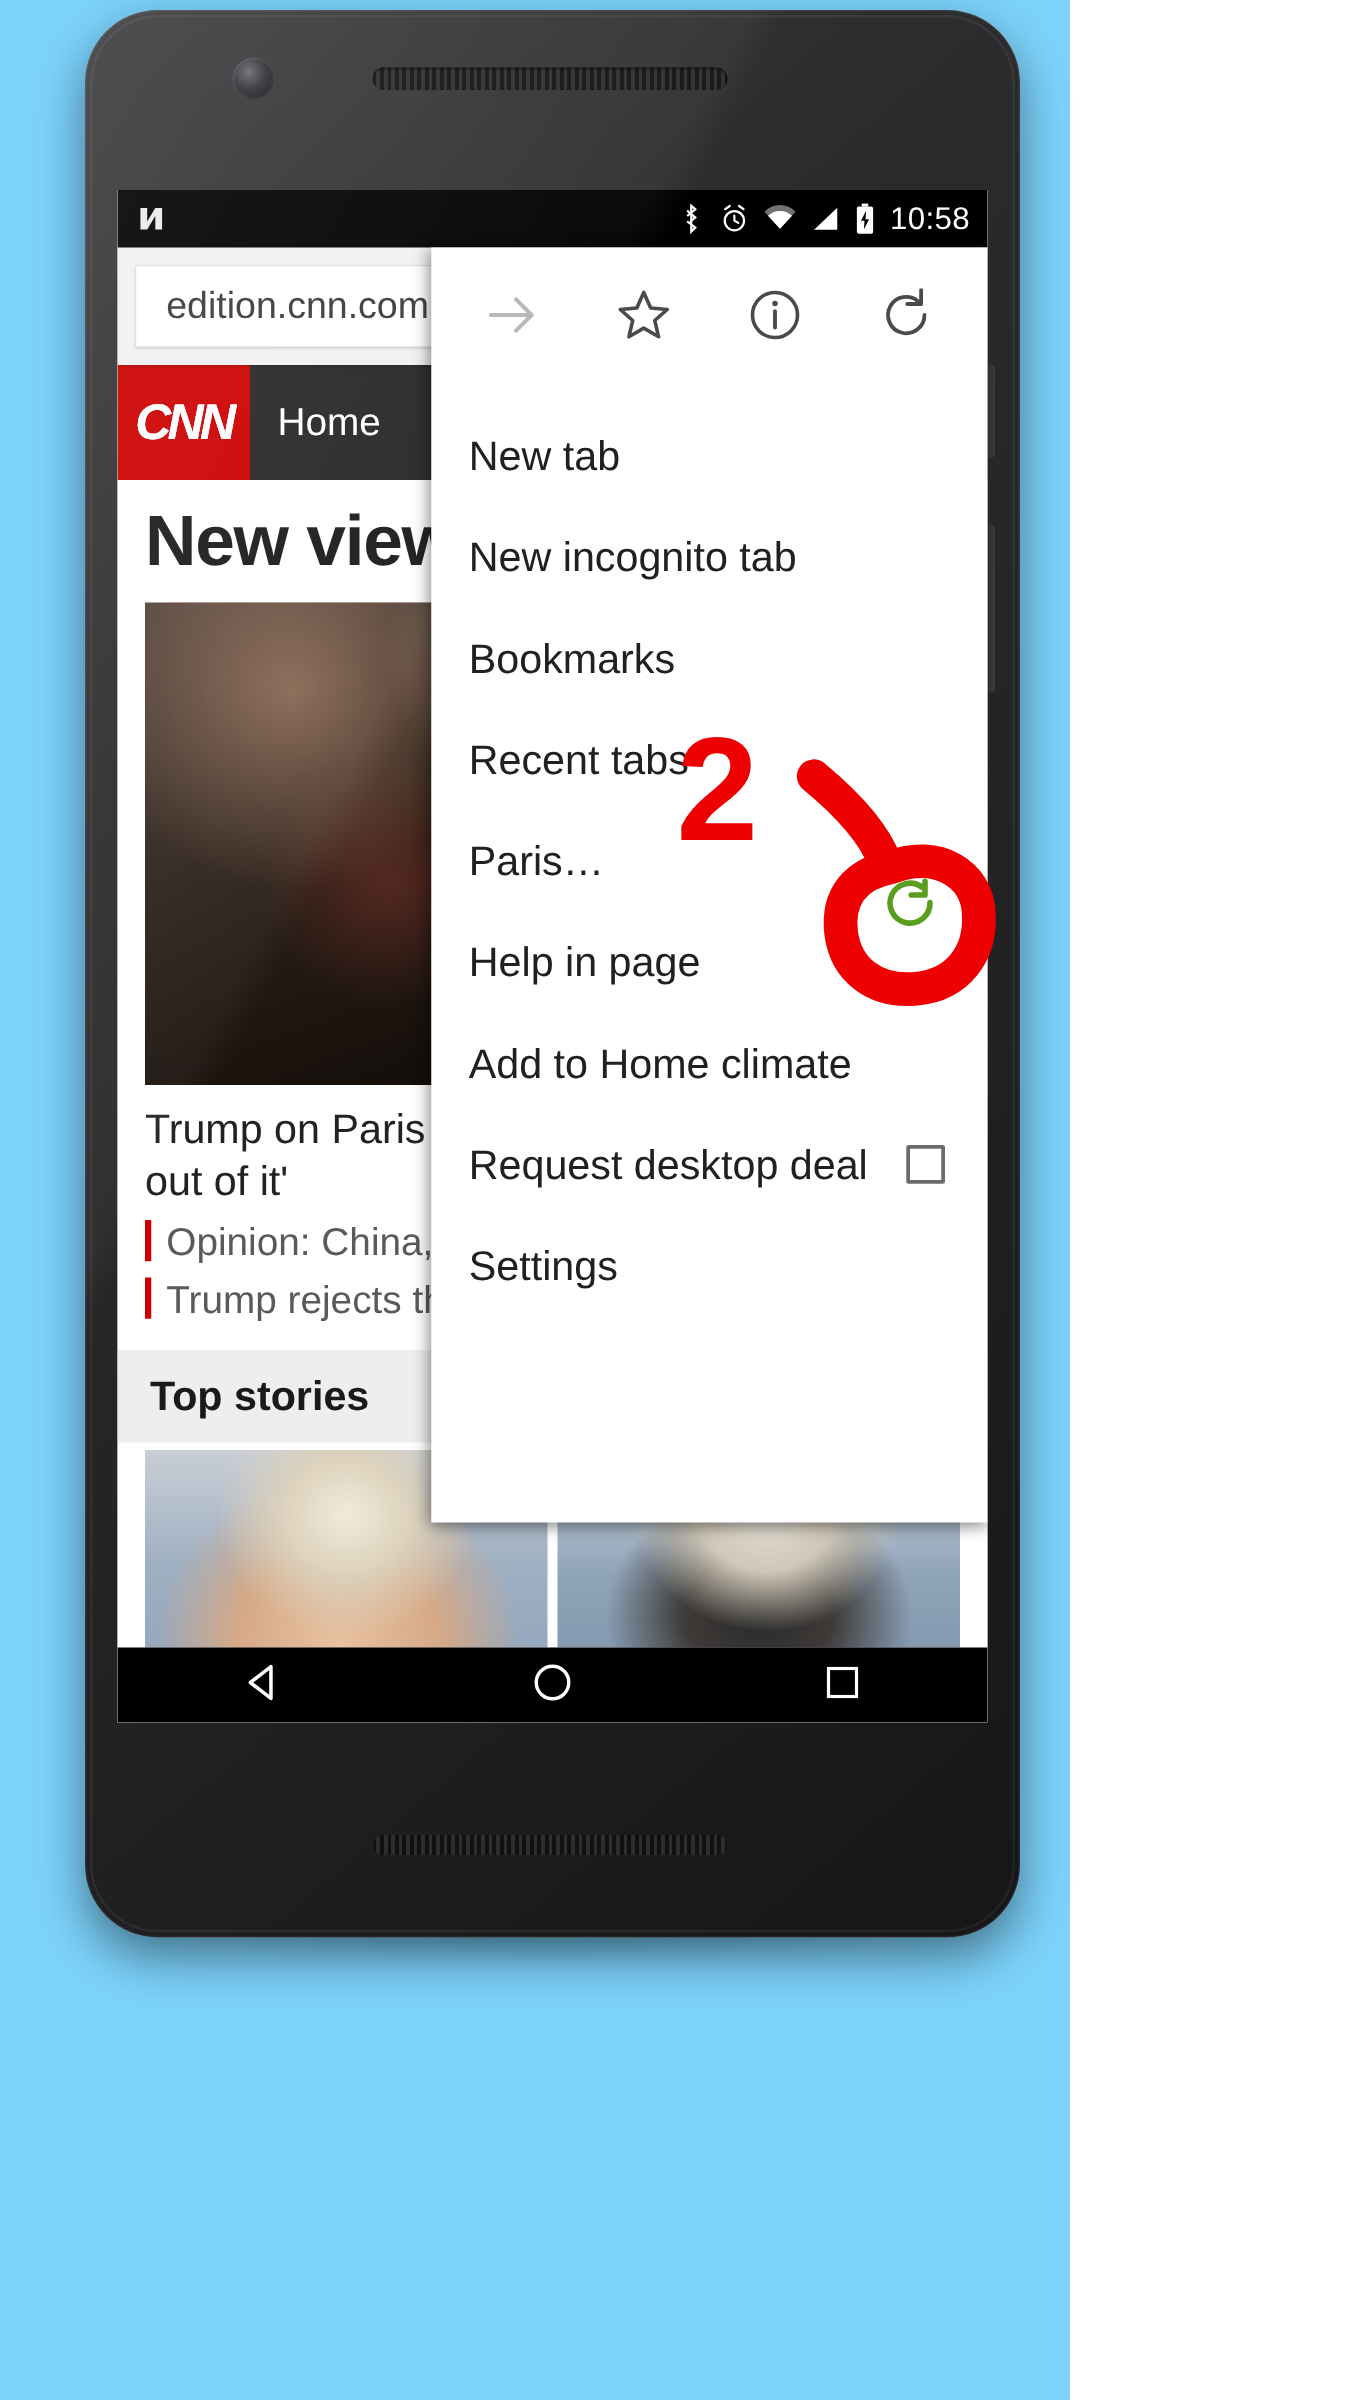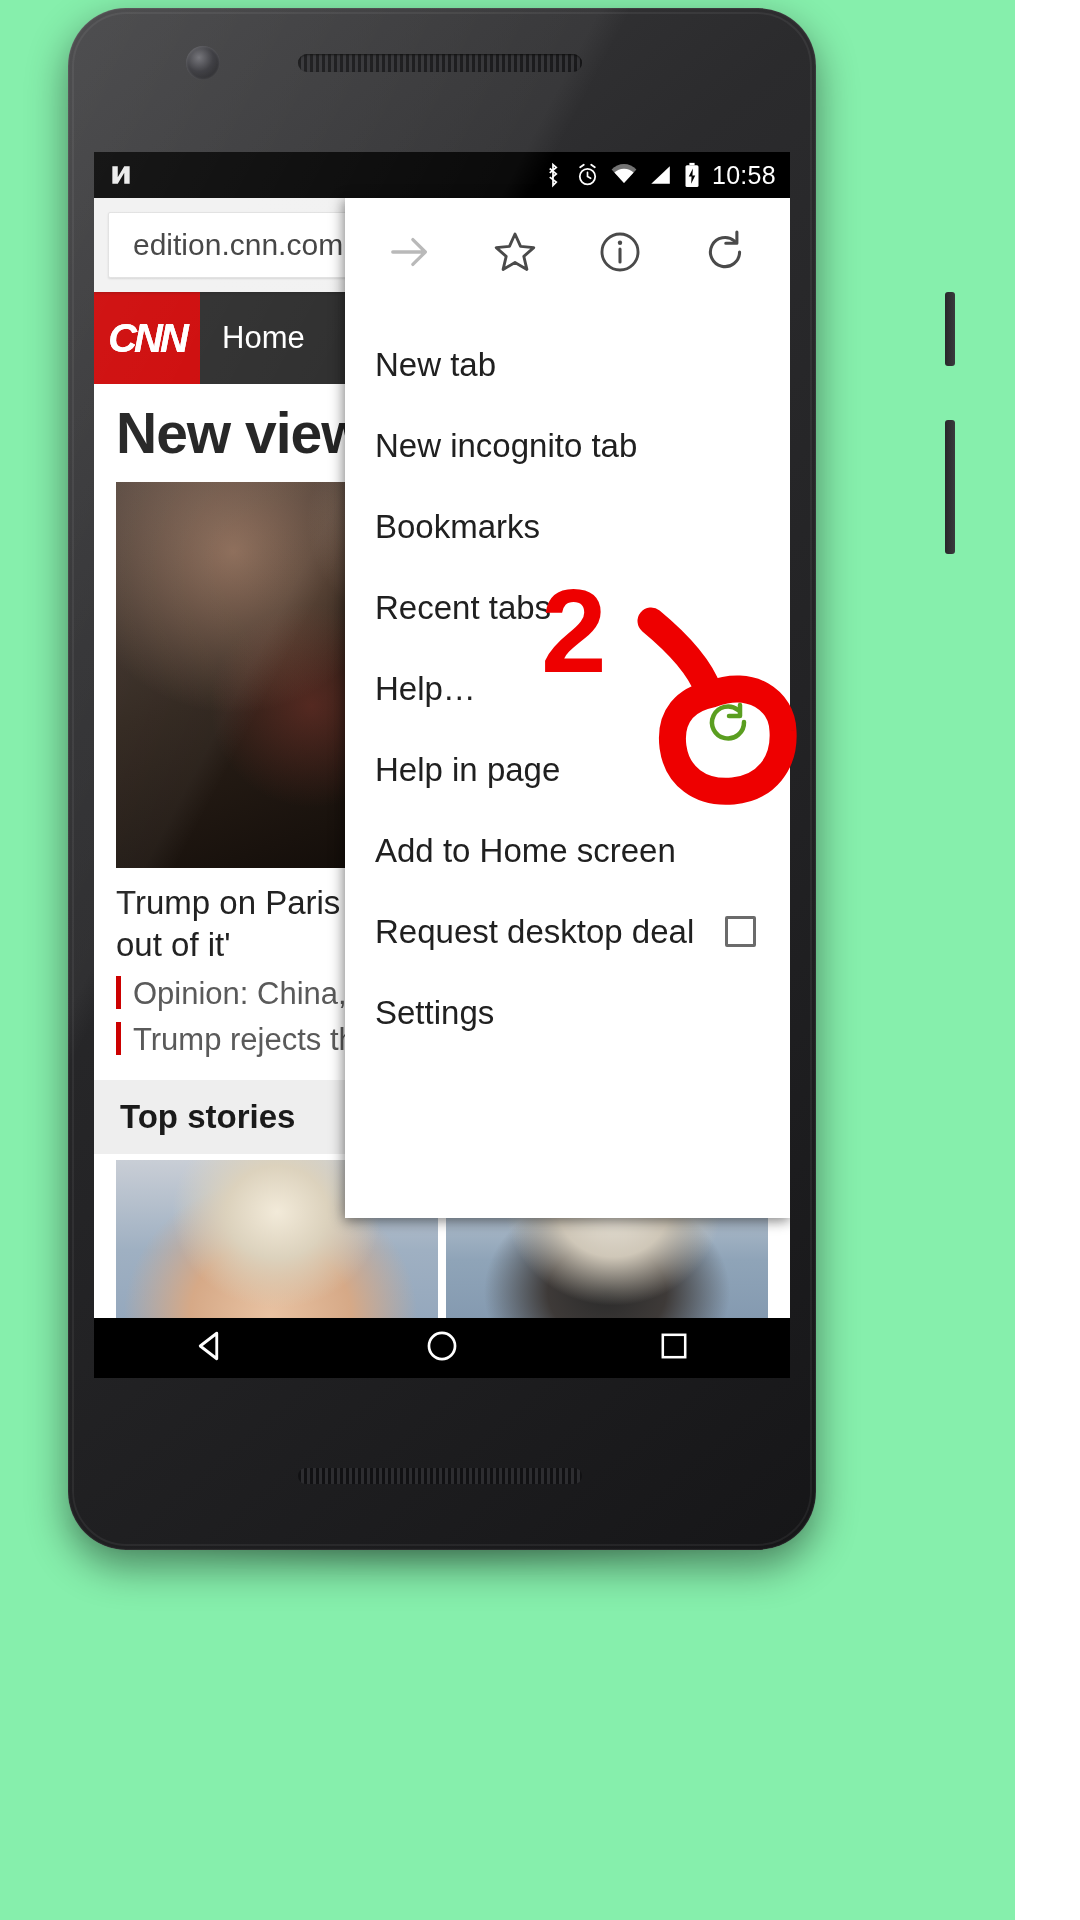--- a/index.html
+++ b/index.html
@@ -7,23 +7,23 @@
     padding: 0;
     background: #ffffff;
     width: 1080px;
     height: 1920px;
     overflow: hidden;
     font-family: "Liberation Sans", sans-serif;
   }
 
   #stage {
     position: relative;
-    width: 1015px;
+    width: 856px;
     height: 1920px;
-    background: #86efac;
+    background: #7dd3fc;
   }
 
   
   .phone-shadow {
     position: absolute;
     left: 60px;
     top: 1480px;
     width: 760px;
     height: 90px;
     background: radial-gradient(ellipse at center, rgba(0,0,0,0.30) 0%, rgba(0,0,0,0.0) 70%);
@@ -484,27 +484,27 @@
         <div class="menu-item">
           <span class="menu-item-label">New incognito tab</span>
         </div>
         <div class="menu-item">
           <span class="menu-item-label">Bookmarks</span>
         </div>
         <div class="menu-item">
           <span class="menu-item-label">Recent tabs</span>
         </div>
         <div class="menu-item">
-          <span class="menu-item-label">Help…</span>
+          <span class="menu-item-label">Paris…</span>
         </div>
         <div class="menu-item">
           <span class="menu-item-label">Help in page</span>
         </div>
         <div class="menu-item">
-          <span class="menu-item-label">Add to Home screen</span>
+          <span class="menu-item-label">Add to Home climate</span>
         </div>
         <div class="menu-item">
           <span class="menu-item-label">Request desktop deal</span>
           <span class="menu-checkbox"></span>
         </div>
         <div class="menu-item">
           <span class="menu-item-label">Settings</span>
         </div>
       </div>
     </div>

